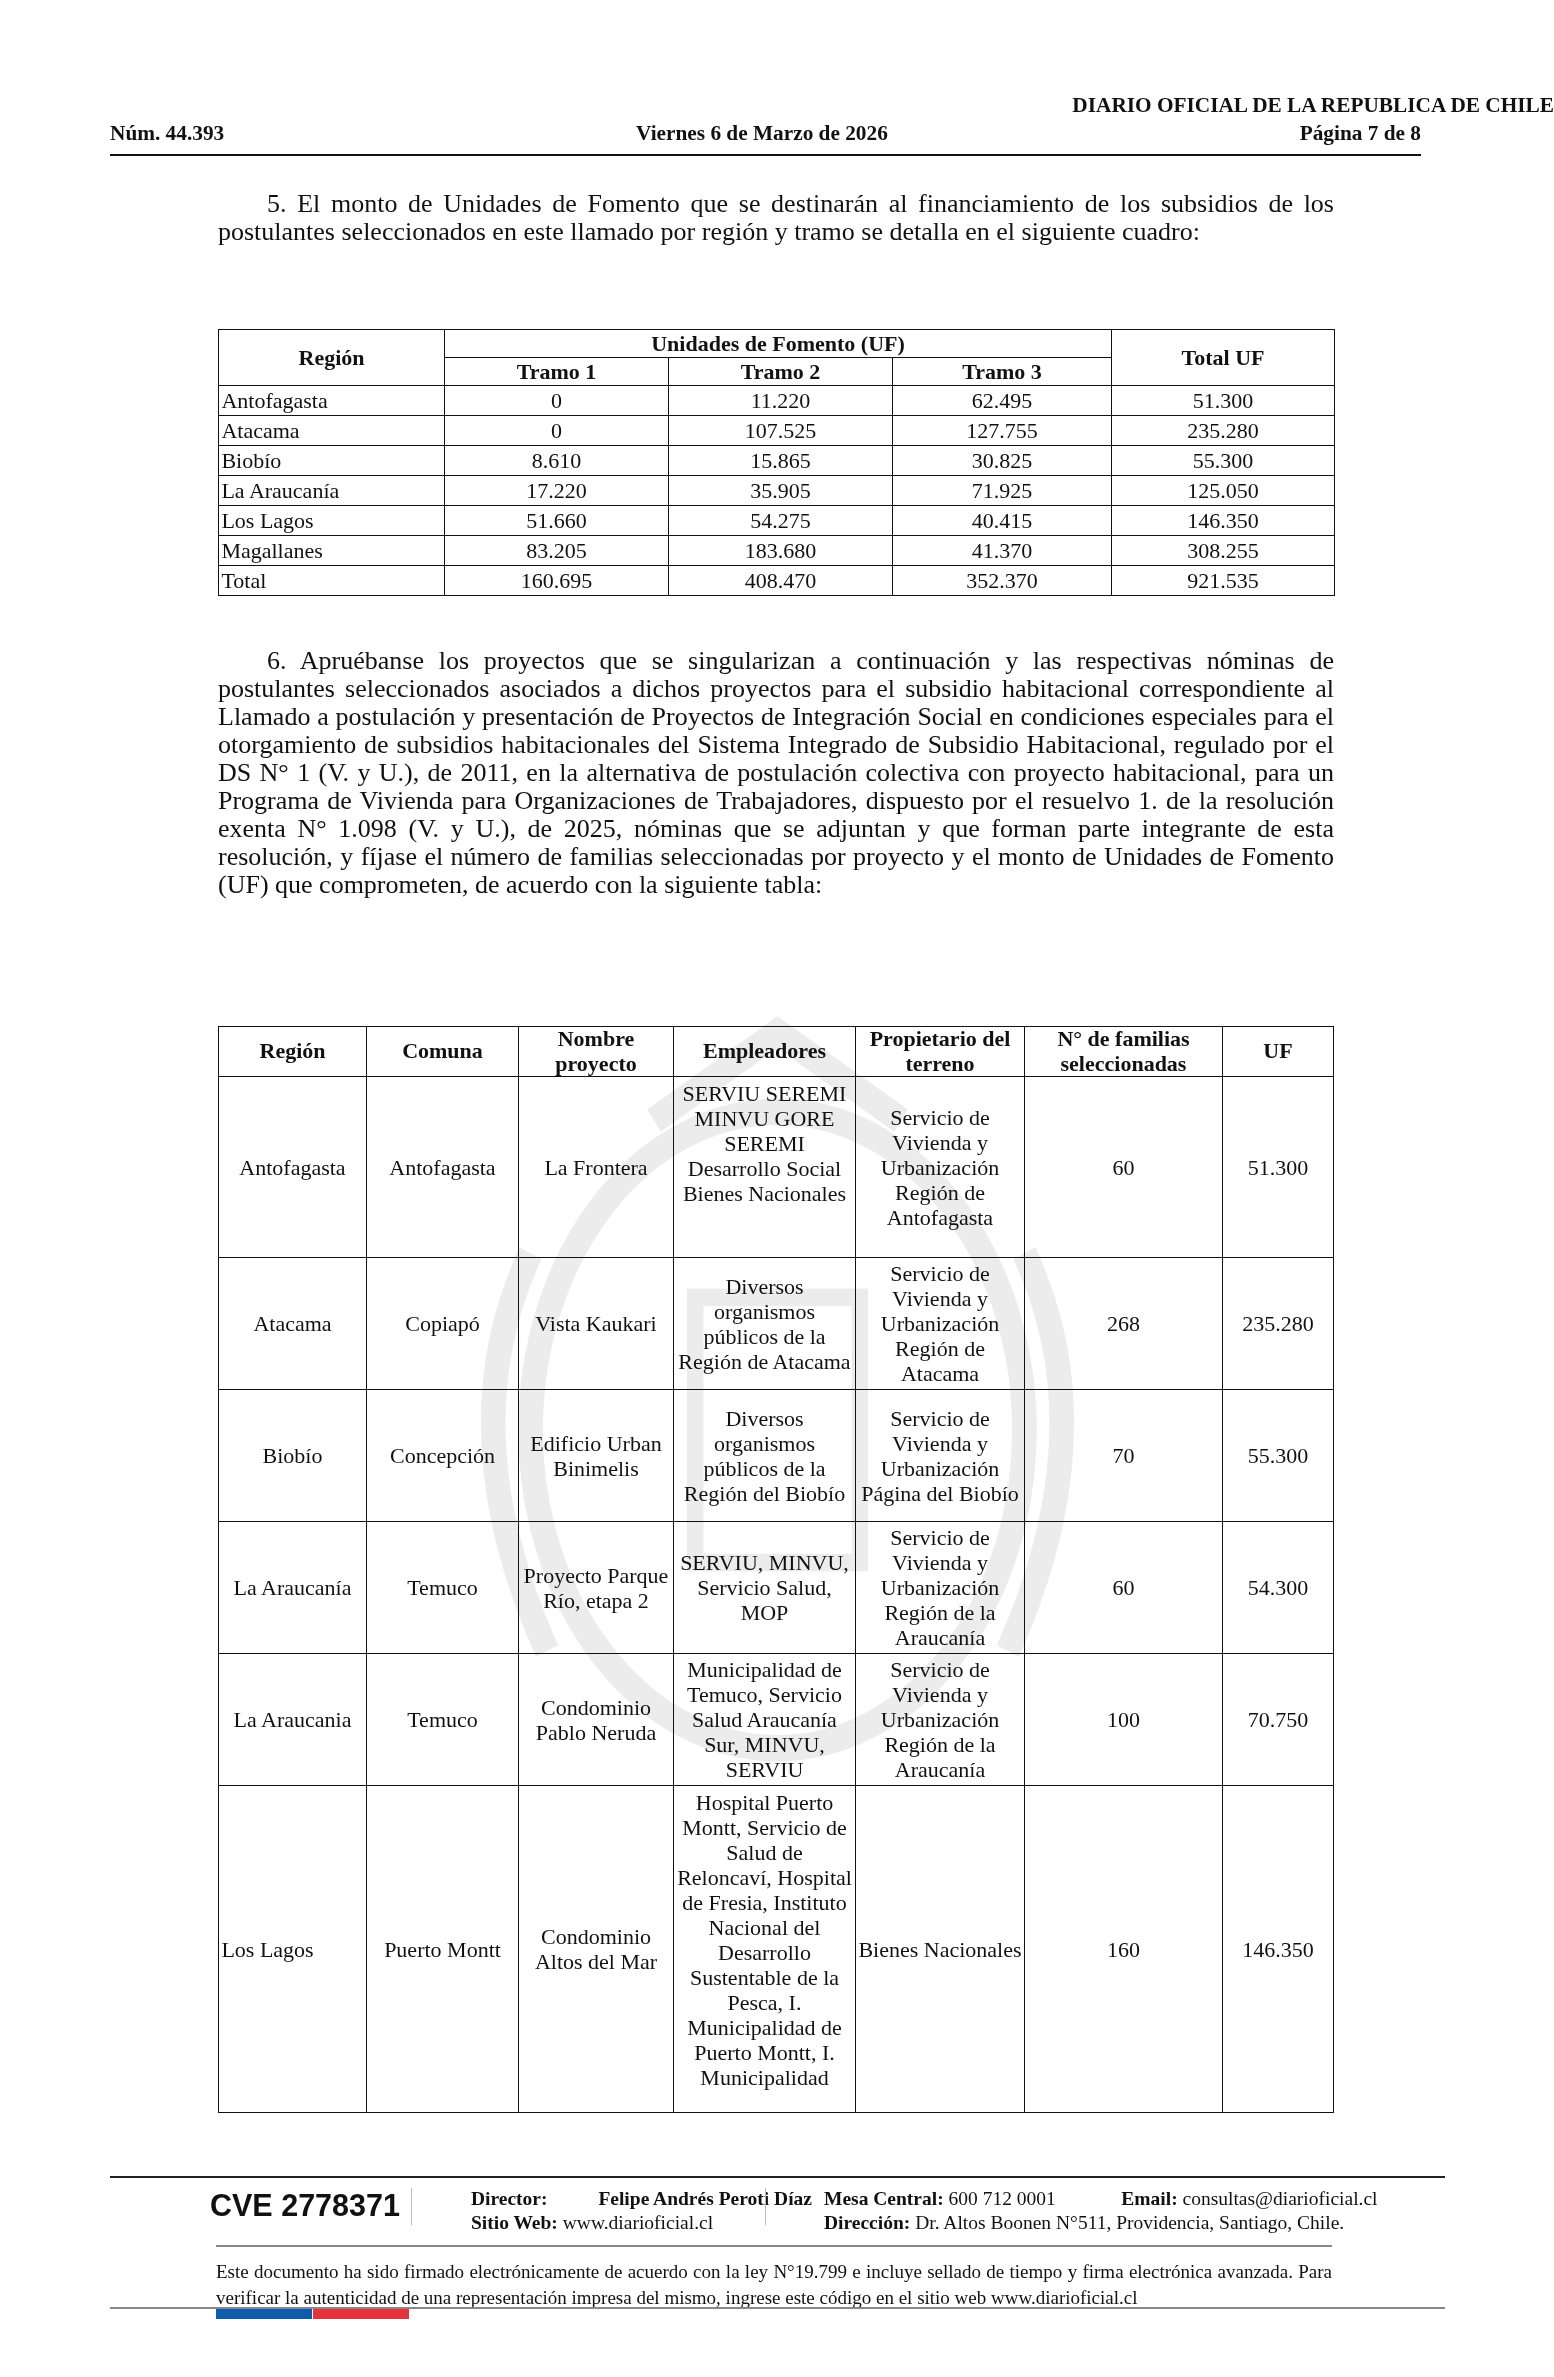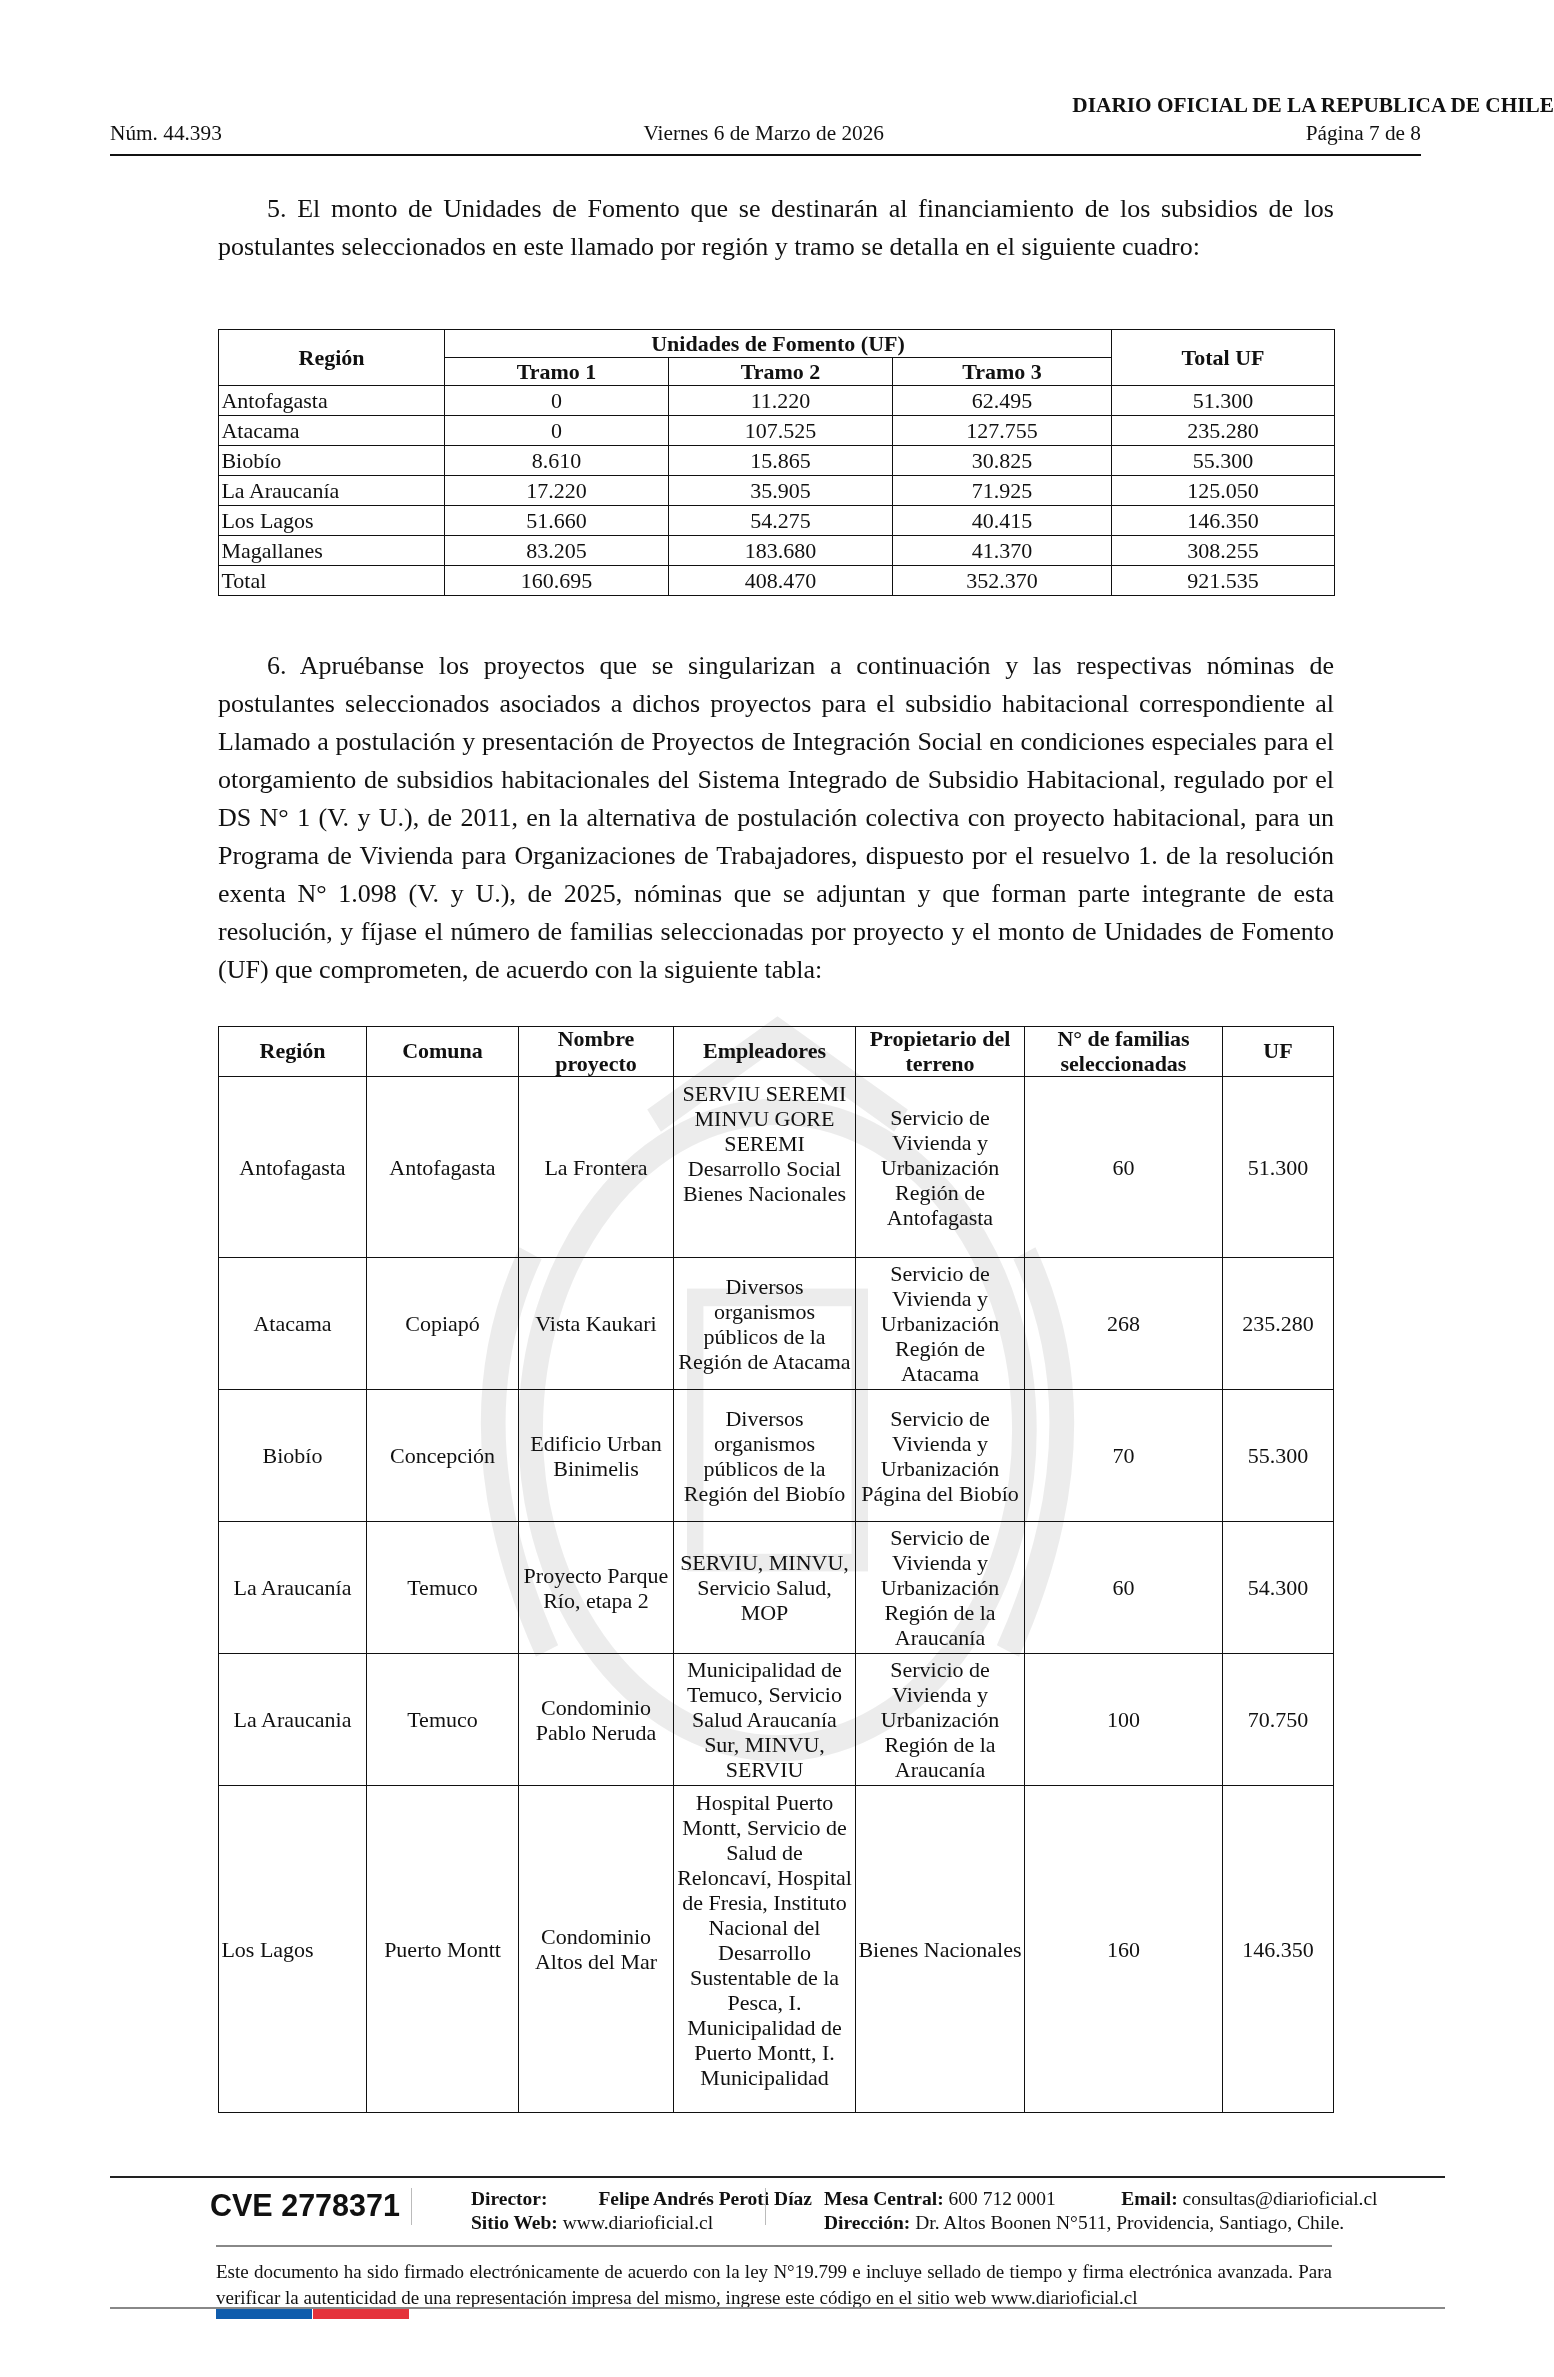--- a/index.html
+++ b/index.html
@@ -1,22 +1,22 @@
 <!DOCTYPE html>
 <html style="font-size:9.8px"><head>
 <meta charset="utf-8">
 <style>
   html, body { margin: 0; padding: 0; background: #ffffff; }
   body { width: 1554px; height: 2377px; position: relative; overflow: hidden;
          font-family: "Liberation Serif", "DejaVu Serif", serif; color: #111; }
   .abs { position: absolute; }
   .hdr-title { left: 0; width: 1554px; top: 93px; text-align: right; font-weight: bold; font-size: 21.3px; }
-  .hdr-row { left: 110px; width: 1311px; top: 121px; font-weight: normal; font-size: 21.3px; display: flex; justify-content: space-between; }
+  .hdr-row { left: 110px; width: 1311px; top: 121px; font-weight: bold; font-size: 21.3px; display: flex; justify-content: space-between; }
   .hdr-rule { left: 110px; width: 1311px; top: 154px; height: 2.4px; background: #111; }
-  .para { left: 218px; width: 1116px; font-size: 26px; line-height: 38px; text-align: justify; }
+  .para { left: 218px; width: 1116px; font-size: 26px; line-height: 28px; text-align: justify; }
   .para .indent { display: inline-block; width: 49px; }
   #para5 { top: 190px; }
   #para6 { top: 647px; }
   table { border-collapse: collapse; position: absolute; left: 218px; width: 1116px; table-layout: fixed; }
   td, th { border: 1.8px solid #111; font-size: 22px; line-height: 25px; padding: 0 2.4px; }
   th { font-weight: bold; }
   #t1 { top: 329px; }
   #t1 td { height: 29px; }
   #t1 td.num { text-align: center; }
   #t1 td.lbl { text-align: left; padding-left: 2.4px; }

